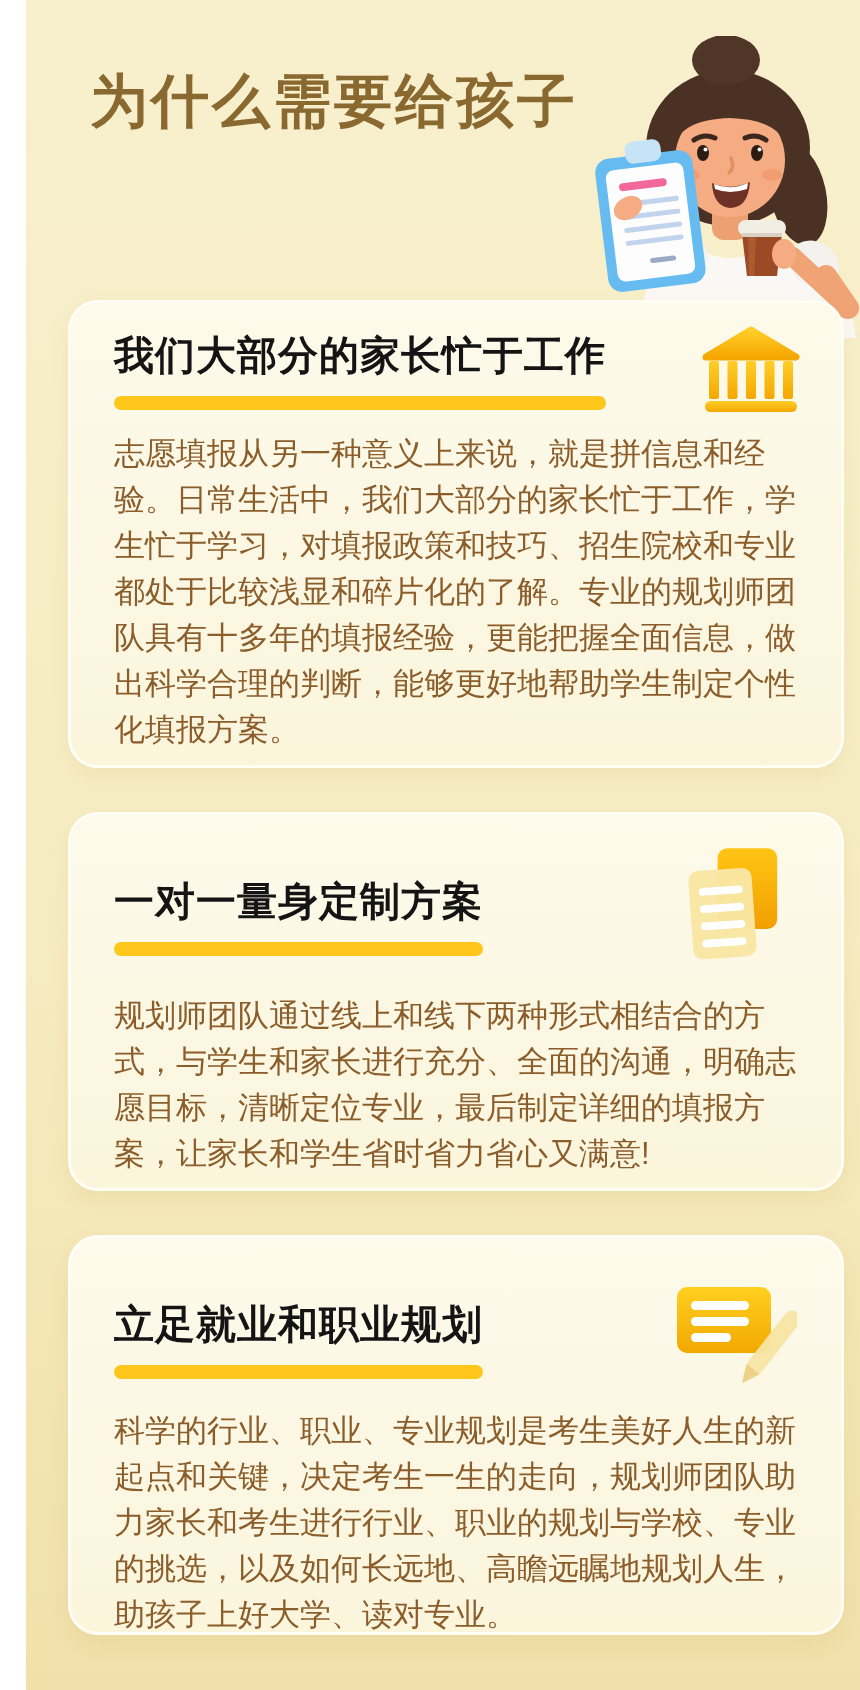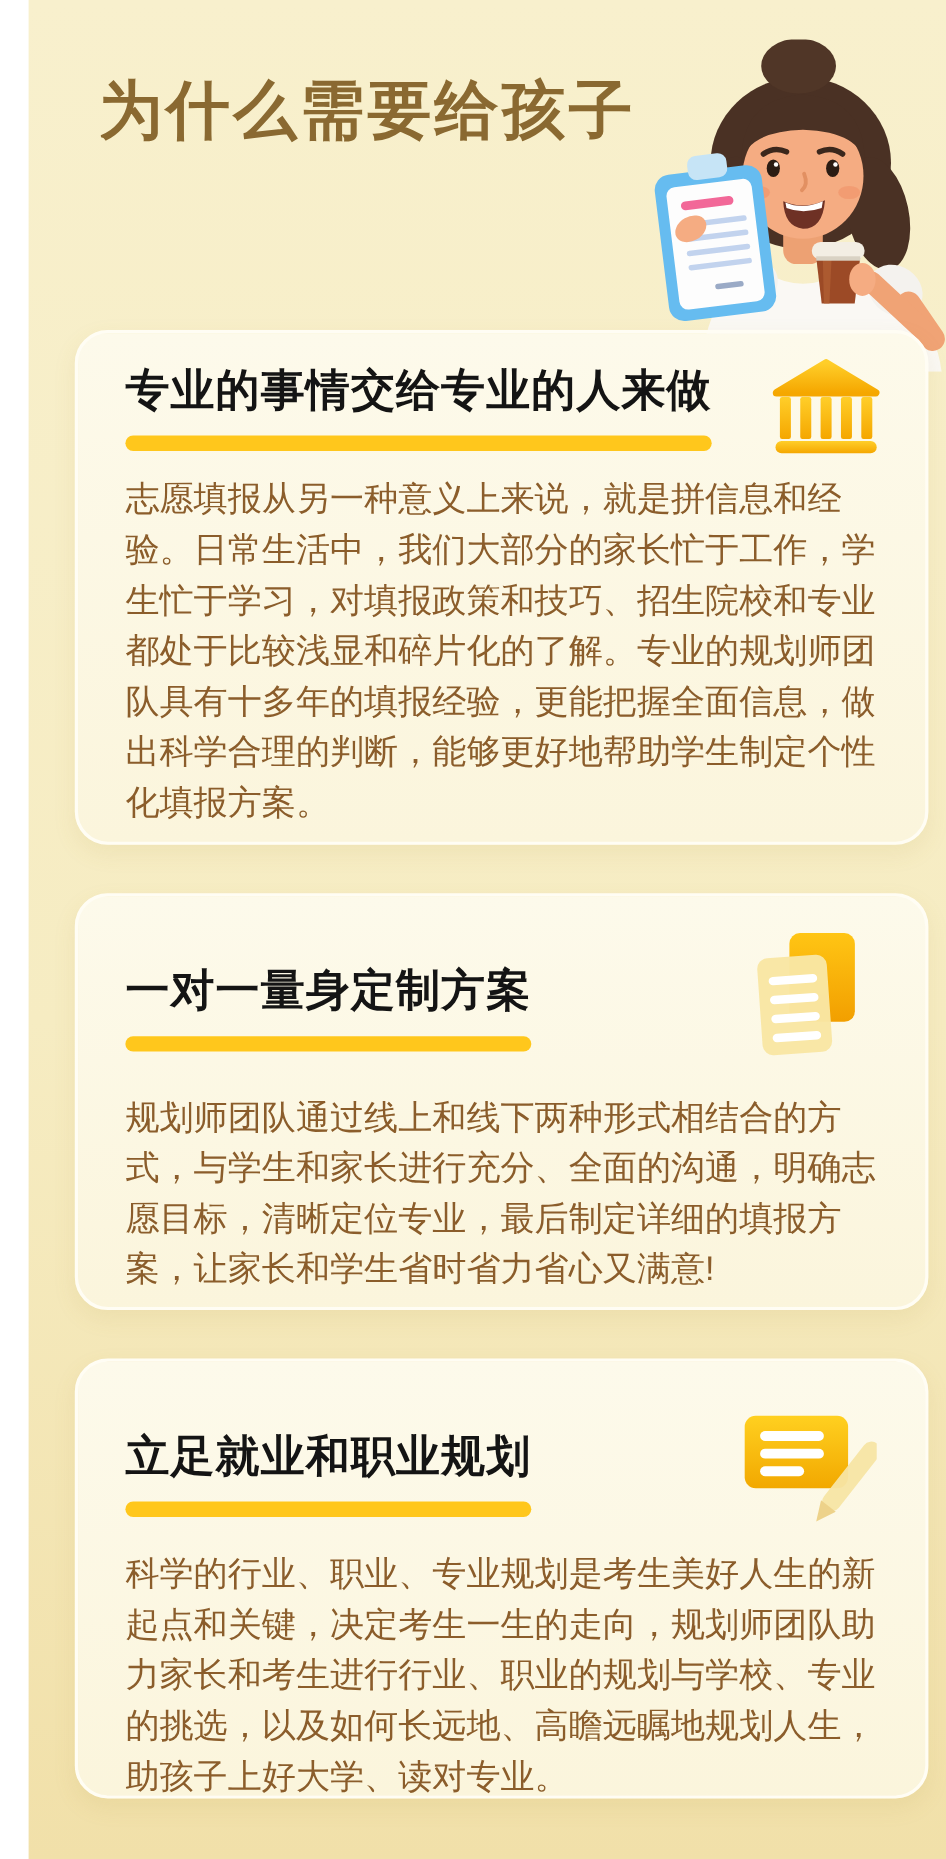--- a/index.html
+++ b/index.html
@@ -88,21 +88,21 @@
       <path d="M196 198 L236 198 L231 240 L201 240 Z" fill="#9C4A26"></path>
       <path d="M202 198 L210 198 L208 240 L203 240 Z" fill="#B05E33" opacity=".8"></path>
       <rect x="192" y="184" width="48" height="16" rx="8" fill="#F3EEE4"></rect>
       <rect x="196" y="197" width="40" height="4" fill="#D9D2C4"></rect>
     </g>
     <ellipse cx="238" cy="218" rx="12" ry="15" fill="#F5AC82"></ellipse>
   </svg>
 
   <section class="card card-1">
     <div class="hwrap">
-      <h2 class="chead">专业的事情交给专业的人来做</h2>
+      <h2 class="chead">我们大部分的家长忙于工作</h2>
       <div class="bar"></div>
     </div>
     <svg class="cicon icon-1" viewBox="0 0 100 88" aria-hidden="true">
       <defs>
           <linearGradient id="g1" x1="0" y1="0" x2="0" y2="1">
         <stop offset="0" stop-color="#FFCE29"></stop>
             <stop offset="1" stop-color="#F5A700"></stop>
       </linearGradient>
         </defs>
       <polygon points="50,5 95,32 5,32" fill="url(#g1)" stroke="url(#g1)" stroke-width="7" stroke-linejoin="round"></polygon>

